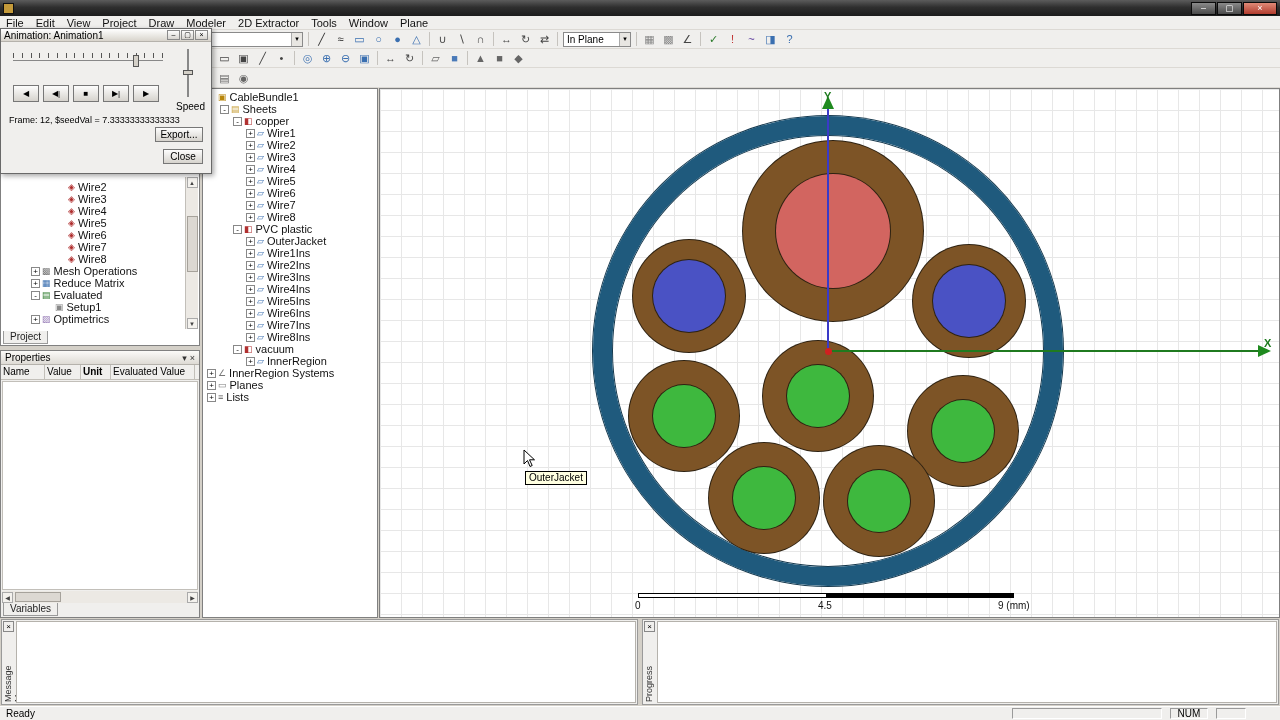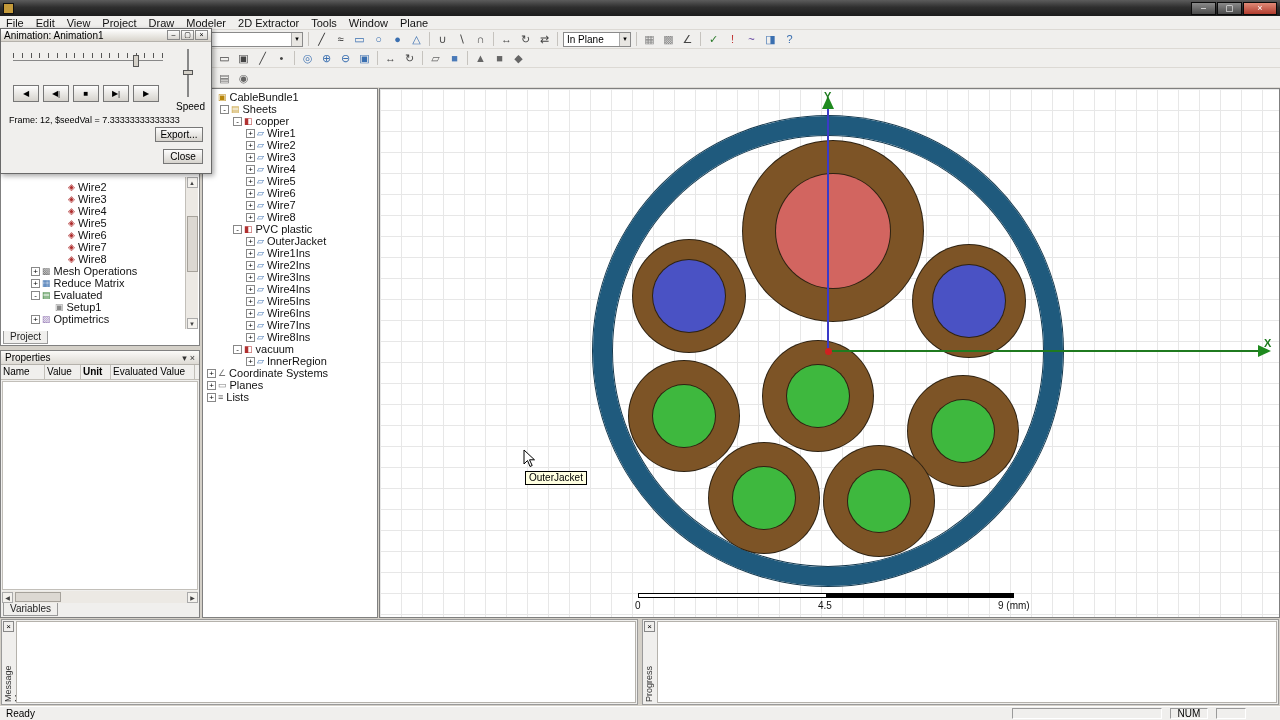--- a/index.html
+++ b/index.html
@@ -407,21 +407,21 @@
           <span class="tlabel">vacuum</span>
         </div>
         <div class="tree-row" style="padding-left: 43px;">
           <span class="exp">+</span>
           <span class="ticon" style="color: rgb(58, 111, 176);">▱</span>
           <span class="tlabel">InnerRegion</span>
         </div>
         <div class="tree-row" style="padding-left: 4px;">
           <span class="exp">+</span>
           <span class="ticon" style="color: rgb(119, 119, 119);">∠</span>
-          <span class="tlabel">Coordinate Systems</span>
+          <span class="tlabel">InnerRegion Systems</span>
         </div>
         <div class="tree-row" style="padding-left: 4px;">
           <span class="exp">+</span>
           <span class="ticon" style="color: rgb(119, 119, 119);">▭</span>
           <span class="tlabel">Planes</span>
         </div>
         <div class="tree-row" style="padding-left: 4px;">
           <span class="exp">+</span>
           <span class="ticon" style="color: rgb(85, 85, 85);">≡</span>
           <span class="tlabel">Lists</span>

